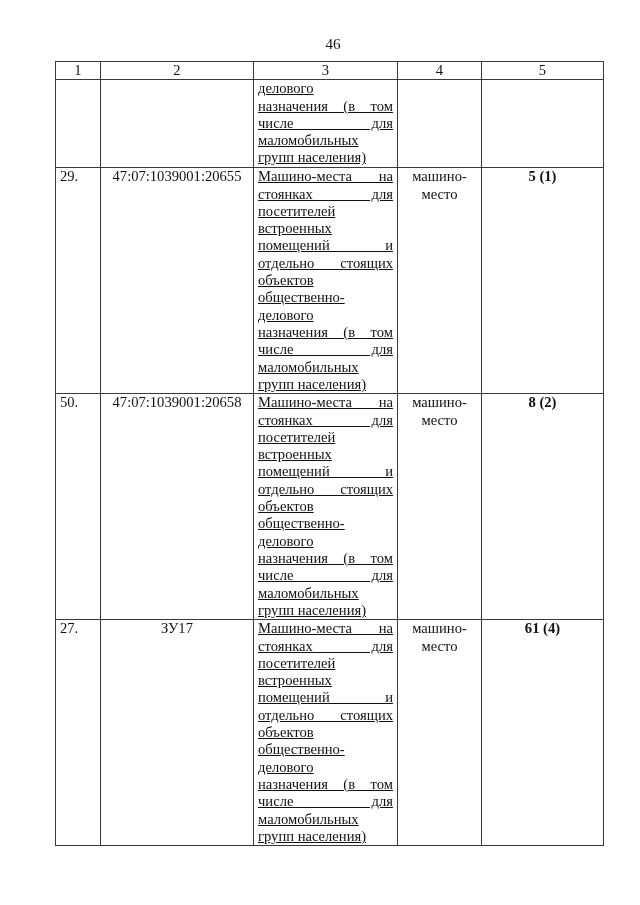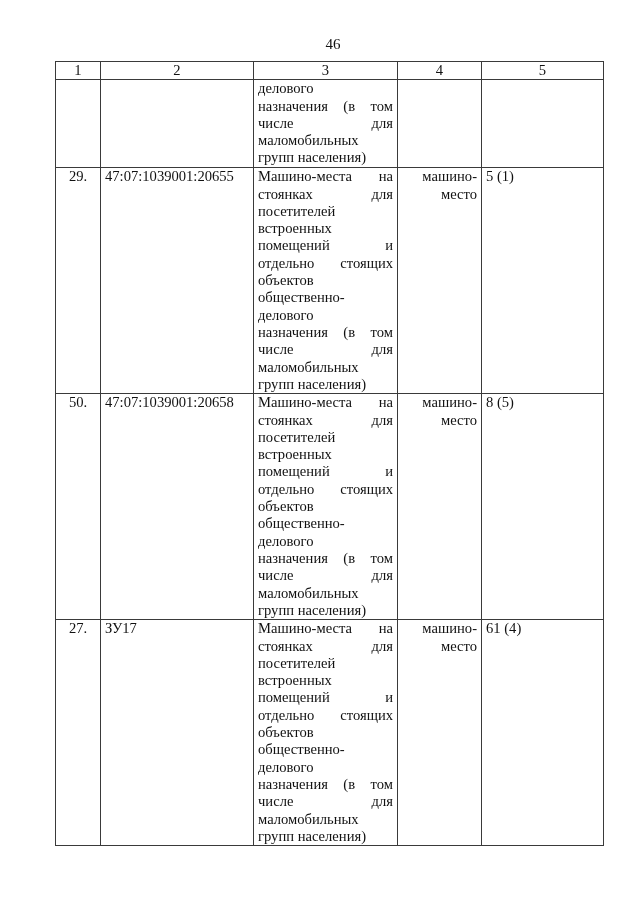--- a/index.html
+++ b/index.html
@@ -47,32 +47,32 @@
     col.c5 { width: 122px; }
 
     tr.header-row td {
       text-align: center;
       height: 16px;
       padding: 0 4px;
     }
     tr.cont-row td { height: 87px; }
     tr.data-row td { height: 225px; }
 
-    .num { text-align: center; }
-    .cad { text-align: left; white-space: nowrap; padding: 0 2px; }
-    .desc { text-align: justify; padding: 0 5px 0 4px; }
+    .num { }
+    .cad { text-align: center; white-space: nowrap; padding: 0 2px; }
+    .desc { text-align: justify; padding: 0 5px 0 4px; text-decoration: underline; }
     .desc .line {
       display: block;
       text-align: justify;
       text-align-last: justify;
       white-space: nowrap;
     }
     .desc .line.last { text-align-last: left; }
-    .unit { text-align: right; }
-    .qty { text-align: left; padding-right: 3px; }
+    .unit { text-align: center; }
+    .qty { text-align: center; padding-right: 3px; font-weight: bold; }
   </style>
 </head>
 <body>
 
 <div class="page-number">46</div>
 
 <table class="doc-table">
   <colgroup>
     <col class="c1">
       <col class="c2">
@@ -142,21 +142,21 @@
           <span class="line last">делового</span>
           <span class="line">назначения (в том</span>
           <span class="line">числе для</span>
           <span class="line last">маломобильных</span>
           <span class="line last">групп населения)</span>
         </td>
     <td class="unit">
           <div>машино-</div>
           <div>место</div>
         </td>
-    <td class="qty">8 (5)</td>
+    <td class="qty">8 (2)</td>
   </tr>
       <tr class="data-row">
     <td class="num">27.</td>
     <td class="cad">ЗУ17</td>
     <td class="desc">
           <span class="line">Машино-места на</span>
           <span class="line">стоянках для</span>
           <span class="line last">посетителей</span>
           <span class="line last">встроенных</span>
           <span class="line">помещений и</span>

